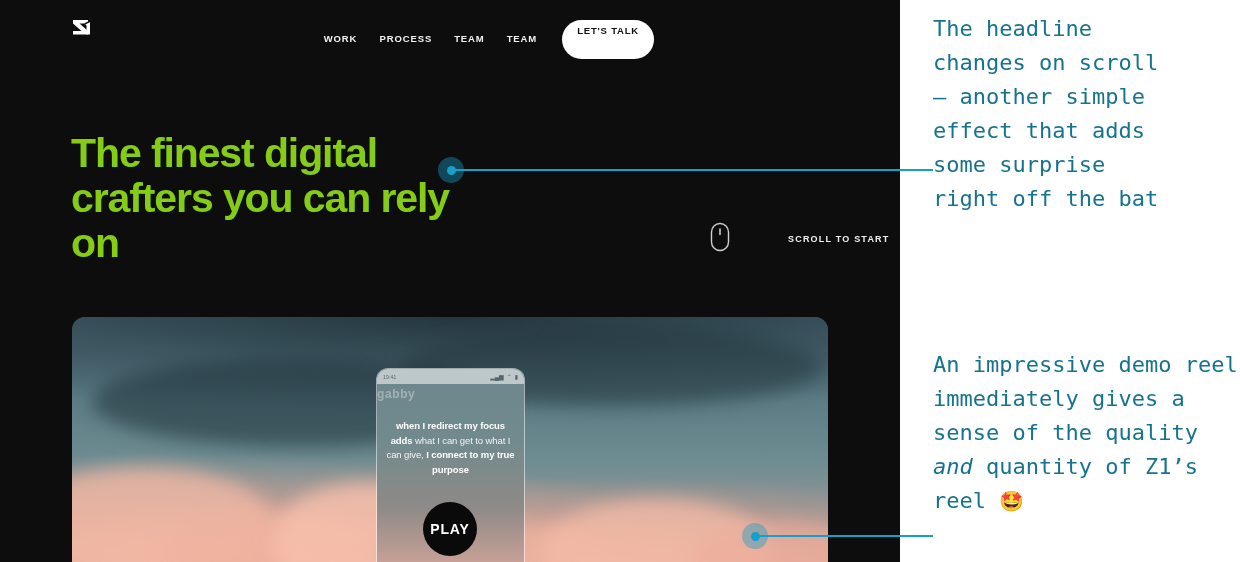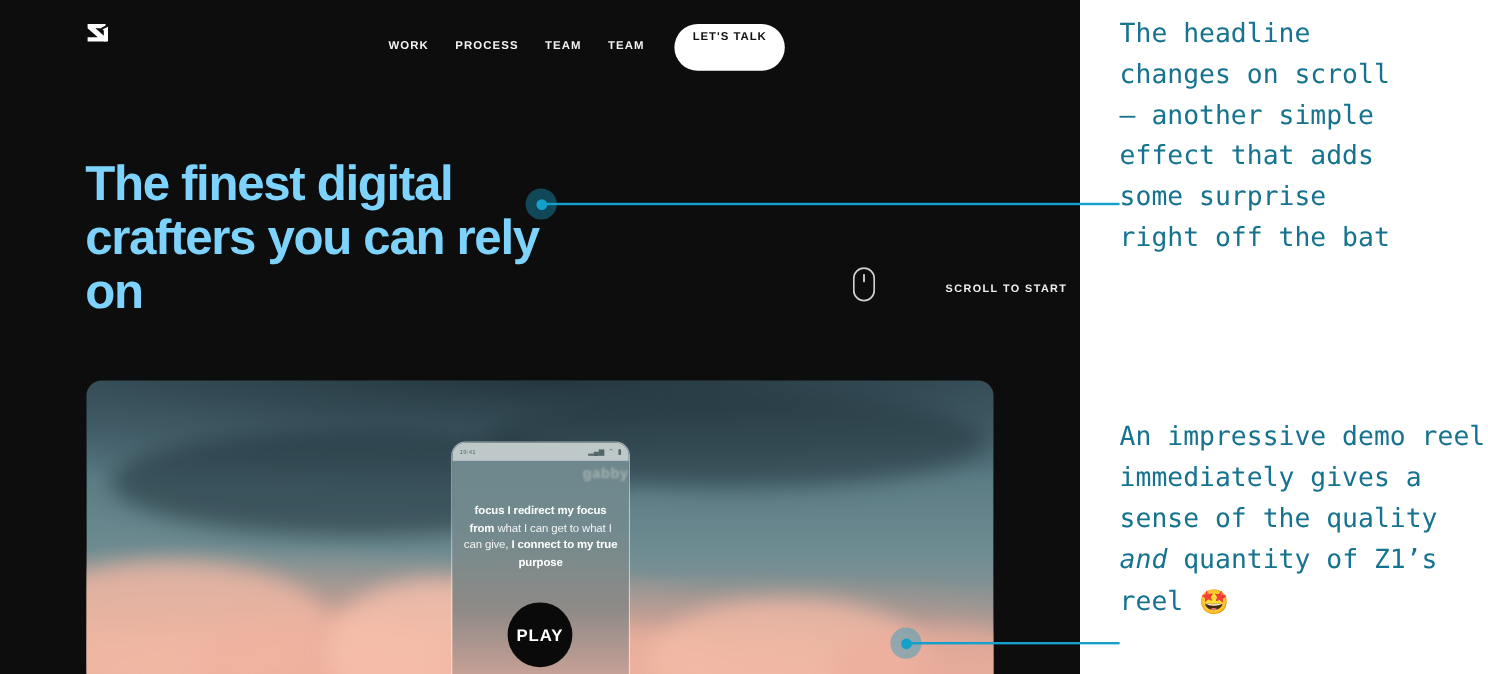--- a/index.html
+++ b/index.html
@@ -43,21 +43,21 @@
     font-size:9.5px; font-weight:bold; letter-spacing:0.8px;
     border-radius:20px; padding:6px 15px 23px; line-height:1;
     border:none; white-space:nowrap; cursor:pointer;
     font-family:"Liberation Sans", sans-serif;
   }
 
   
   .headline {
     position:absolute; left:71px; top:131px;
     width:430px;
-    color:#7dd3fc;
+    color:#84cc16;
     font-size:41px; font-weight:bold; line-height:45px;
     letter-spacing:-1.1px;
   }
 
   
   .scroll-hint {
     position:absolute; left:710px; top:222px;
     display:flex; align-items:center; gap:13px;
   }
   .mouse-icon { width:20px; height:30px; }
@@ -100,21 +100,21 @@
     position:absolute; left:0; top:0; width:147px; height:15px;
     background:rgba(205,212,211,0.85);
     display:flex; align-items:center; justify-content:space-between;
     padding:0 6px;
   }
   .status-time { font-size:5px; color:#53666a; letter-spacing:0.2px; filter:blur(0.4px); }
   .status-right { display:flex; align-items:center; gap:3px; }
   .sb-glyph { font-size:6px; color:#53666a; filter:blur(0.4px); line-height:1; }
   .phone-brand {
     position:absolute; left:0; top:18px; width:147px;
-    text-align:right; font-size:12px; font-weight:bold;
+    text-align:left; font-size:12px; font-weight:bold;
     color:rgba(190,200,196,0.65); letter-spacing:0.6px; filter:blur(0.7px);
   }
   .phone-quote {
     position:absolute; left:9px; top:50px; width:129px;
     text-align:center; color:#ffffff;
     font-size:9.5px; line-height:14.5px; letter-spacing:-0.1px;
   }
   .phone-quote b { font-weight:bold; }
   .phone-quote span { font-weight:normal; color:#f3f3f3; }
   .play-btn {
@@ -210,21 +210,21 @@
       <div class="phone-status">
         <span class="status-time">19:41</span>
         <span class="status-right">
           <span class="sb-glyph">▂▄▆</span>
           <span class="sb-glyph">⌃</span>
           <span class="sb-glyph">▮</span>
         </span>
       </div>
       <div class="phone-brand">gabby</div>
       <div class="phone-quote">
-        <b>focus I redirect my focus from </b><span>what I can get to what I can give, </span><b>I connect to my true purpose</b>
+        <b>when I redirect my focus adds </b><span>what I can get to what I can give, </span><b>I connect to my true purpose</b>
       </div>
     </div>
 
     <button class="play-btn">PLAY</button>
 
     <div class="ann-dot" style="left:438px; top:157px;"></div>
     <div class="ann-line" style="left:455px; top:169px; width:445px;"></div>
 
     <div class="ann-dot" style="left:742px; top:523px;"></div>
     <div class="ann-line" style="left:759px; top:535px; width:141px;"></div>

